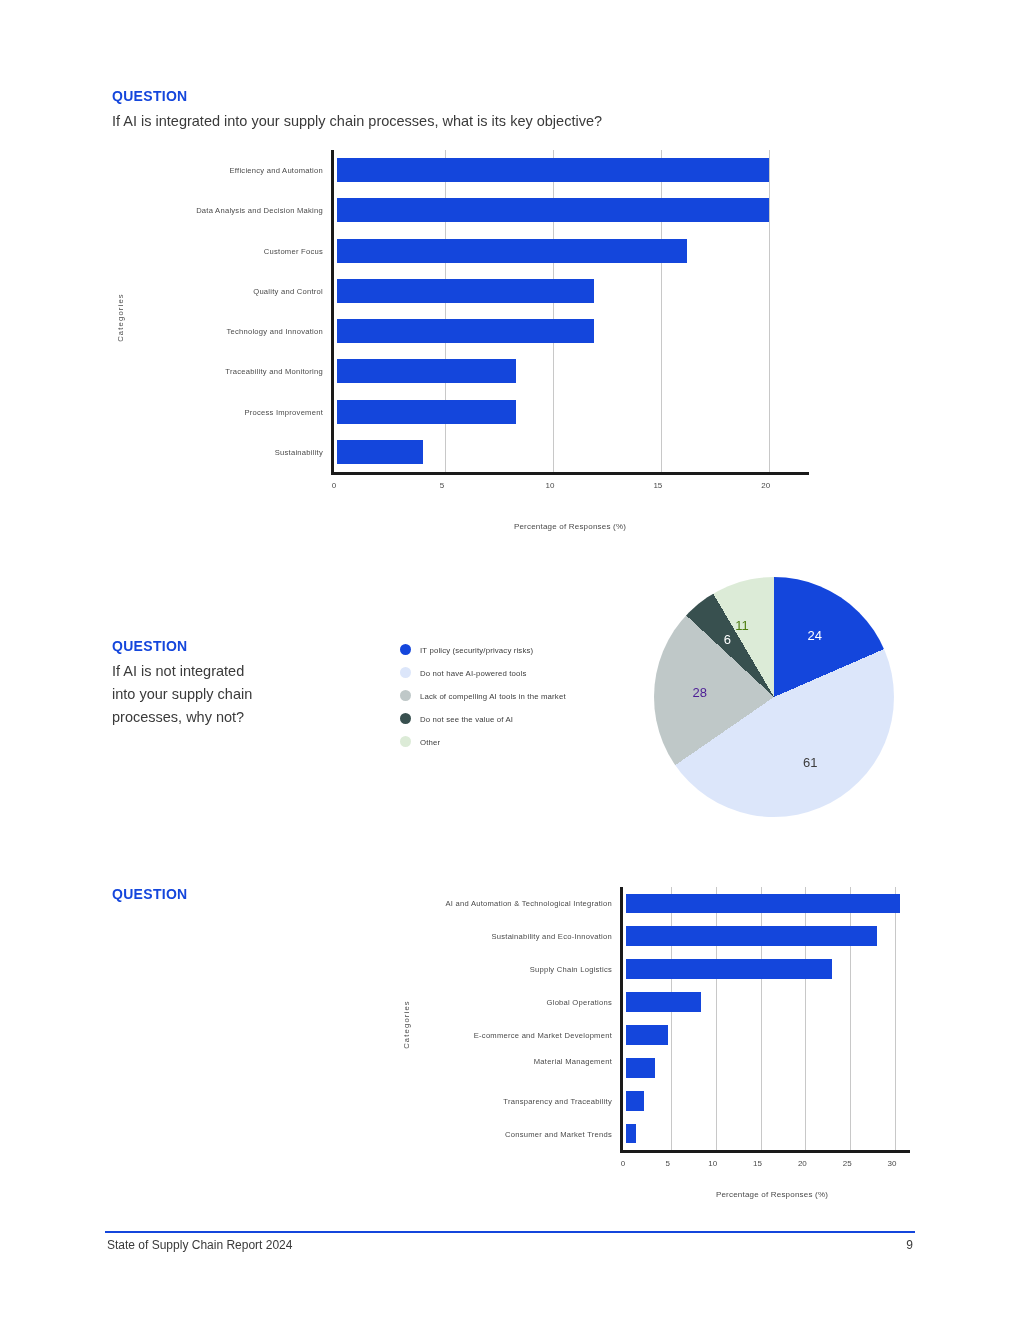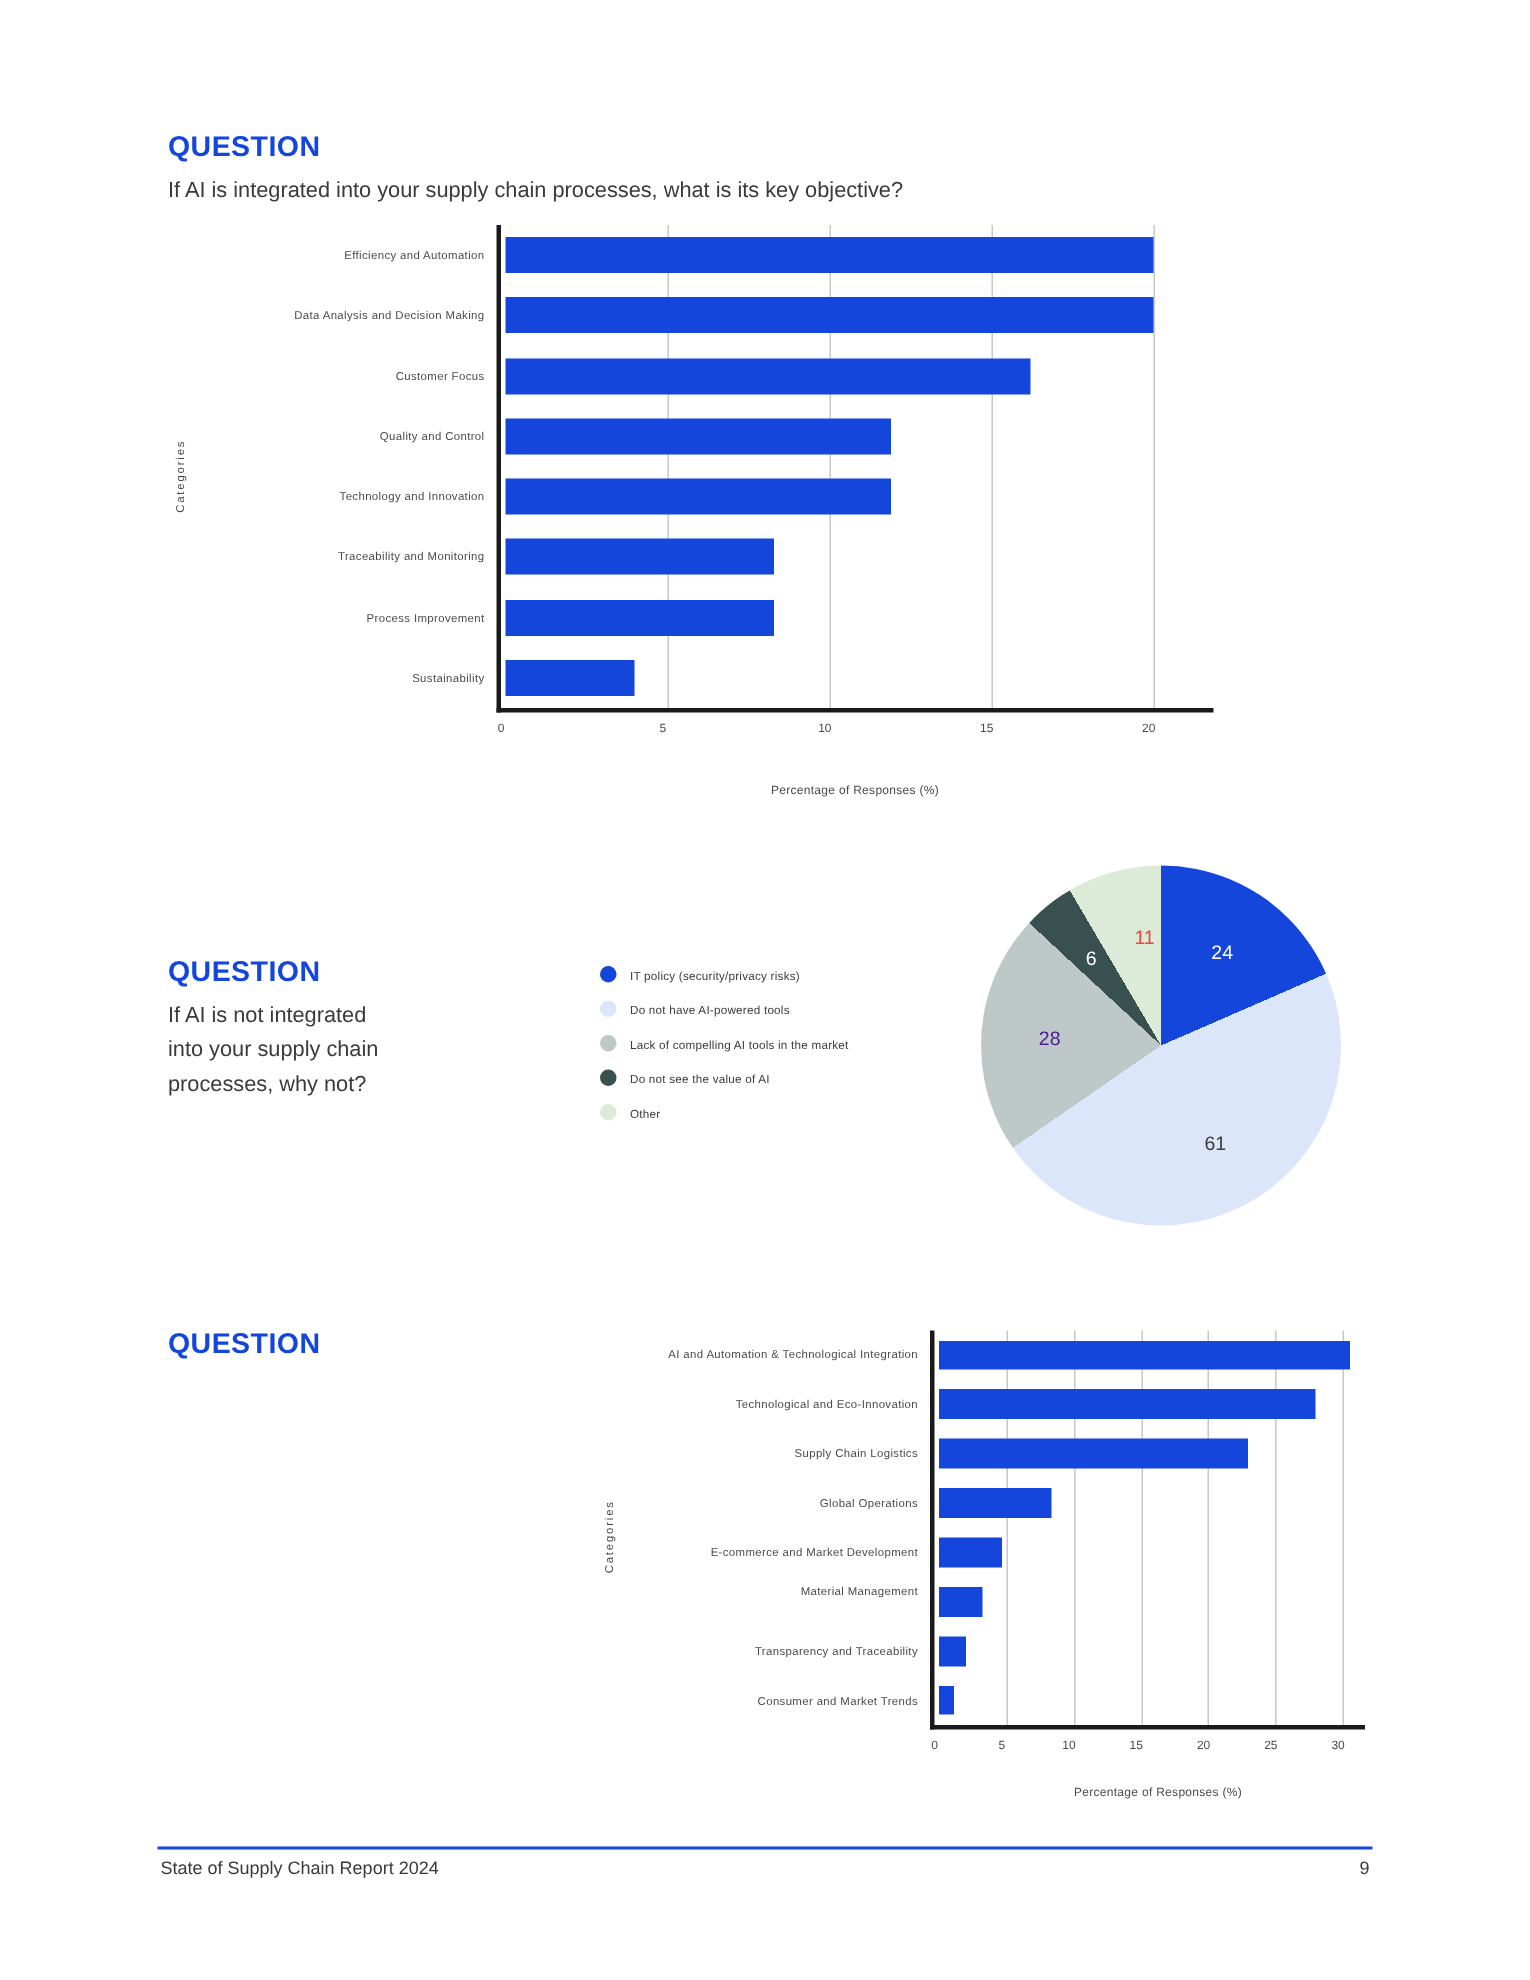--- a/index.html
+++ b/index.html
@@ -13,21 +13,21 @@
     position: relative;
     font-family: "Liberation Sans", sans-serif;
     color: #3c3c3c;
     overflow: hidden;
   }
   .page { position: absolute; inset: 0; }
 
   
   .q-label {
     color: #1446DC;
-    font-size: 19px;
+    font-size: 14px;
     font-weight: bold;
     letter-spacing: 0.3px;
   }
   .q-text {
     color: #3a3a3a;
     font-size: 14.5px;
     line-height: 23px;
     margin-top: 6px;
     white-space: pre-line;
   }
@@ -237,21 +237,21 @@
       </div>
     </div>
 
   <div class="pie-wrap" id="pie-wrap" style="left:654px; top:577px; width:240px; height:240px;">
     <div class="pie" id="pie-disc" style="background: conic-gradient(rgb(20, 70, 220) 0deg, rgb(20, 70, 220) 66.462deg, rgb(220, 230, 250) 66.462deg, rgb(220, 230, 250) 235.385deg, rgb(191, 200, 200) 235.385deg, rgb(191, 200, 200) 312.923deg, rgb(56, 80, 79) 312.923deg, rgb(56, 80, 79) 329.538deg, rgb(220, 235, 215) 329.538deg, rgb(220, 235, 215) 360deg);"></div>
     <div id="pie-labels">
         <div class="pie-label" style="color: rgb(255, 255, 255); left: 160.772px; top: 57.7666px;">24</div>
         <div class="pie-label" style="color: rgb(60, 60, 60); left: 156.157px; top: 185.023px;">61</div>
         <div class="pie-label" style="color: #4c1d95; left: 45.7954px; top: 114.611px;">28</div>
         <div class="pie-label" style="color: rgb(255, 255, 255); left: 73.4118px; top: 61.9922px;">6</div>
-        <div class="pie-label" style="color: #ef4444; left: 109px; top: 48.2133px;">11</div>
+        <div class="pie-label" style="color: #4d7c0f; left: 88px; top: 48.2133px;">11</div>
       </div>
   </div>
 
   <div class="qblock3">
     <div class="q-label">QUESTION</div>
   </div>
 
   <div class="chart" id="chart3" style="left:390px; top:887px; width:525px; height:320px;">
     <div class="yaxis-title" id="c3-ytitle" style="left: -8px; top: 133px;">Categories</div>
     <div class="plot" id="c3-plot" style="left:230px; top:0px; width:290px; height:266px;">
@@ -285,21 +285,21 @@
           <div class="bar-row" style="top: 203.825px; height: 19.725px; left: 3px;">
             <div class="bar" style="width: 17.9375px; background: rgb(20, 70, 220);"></div>
           </div>
           <div class="bar-row" style="top: 236.7px; height: 19.725px; left: 3px;">
             <div class="bar" style="width: 9.86562px; background: rgb(20, 70, 220);"></div>
           </div>
         </div>
     </div>
     <div id="c3-cats">
         <div class="cat-label" style="right: 303px; top: 16.4375px;">AI and Automation &amp; Technological Integration</div>
-        <div class="cat-label" style="right: 303px; top: 49.3125px;">Technological and Eco-Innovation</div>
+        <div class="cat-label" style="right: 303px; top: 49.3125px;">Sustainability and Eco-Innovation</div>
         <div class="cat-label" style="right: 303px; top: 82.1875px;">Supply Chain Logistics</div>
         <div class="cat-label" style="right: 303px; top: 115.062px;">Global Operations</div>
         <div class="cat-label" style="right: 303px; top: 147.938px; padding-left: 17px;">E-commerce and Market Development</div>
         <div class="cat-label" style="right: 303px; top: 174px;">Material Management</div>
         <div class="cat-label" style="right: 303px; top: 213.688px;">Transparency and Traceability</div>
         <div class="cat-label" style="right: 303px; top: 246.562px;">Consumer and Market Trends</div>
       </div>
     <div id="c3-ticks">
         <div class="xtick" style="left: 233px; top: 272px;">0</div>
         <div class="xtick" style="left: 277.844px; top: 272px;">5</div>

